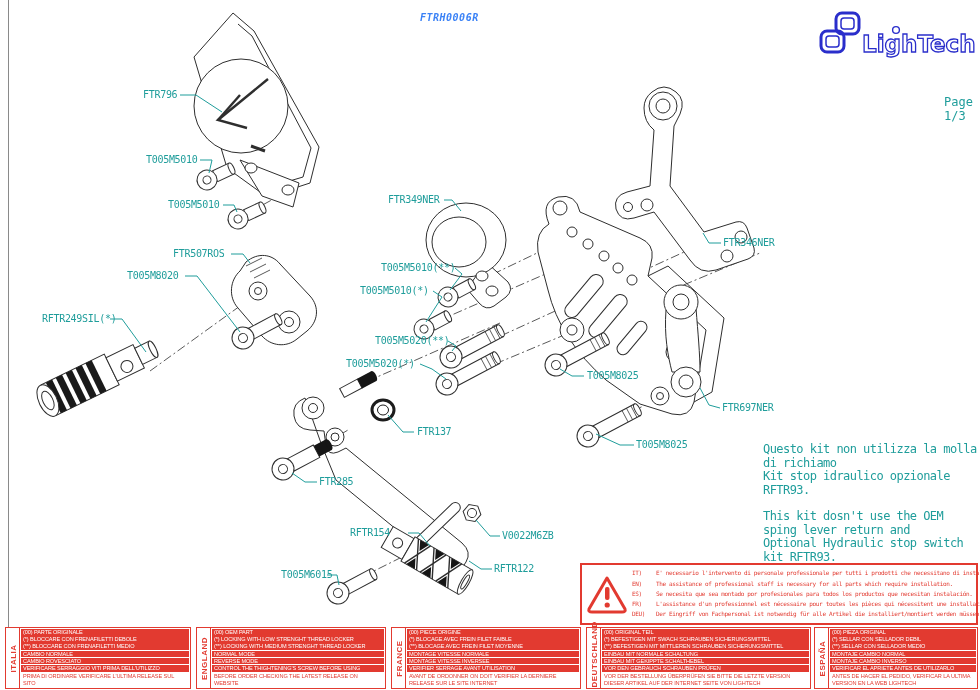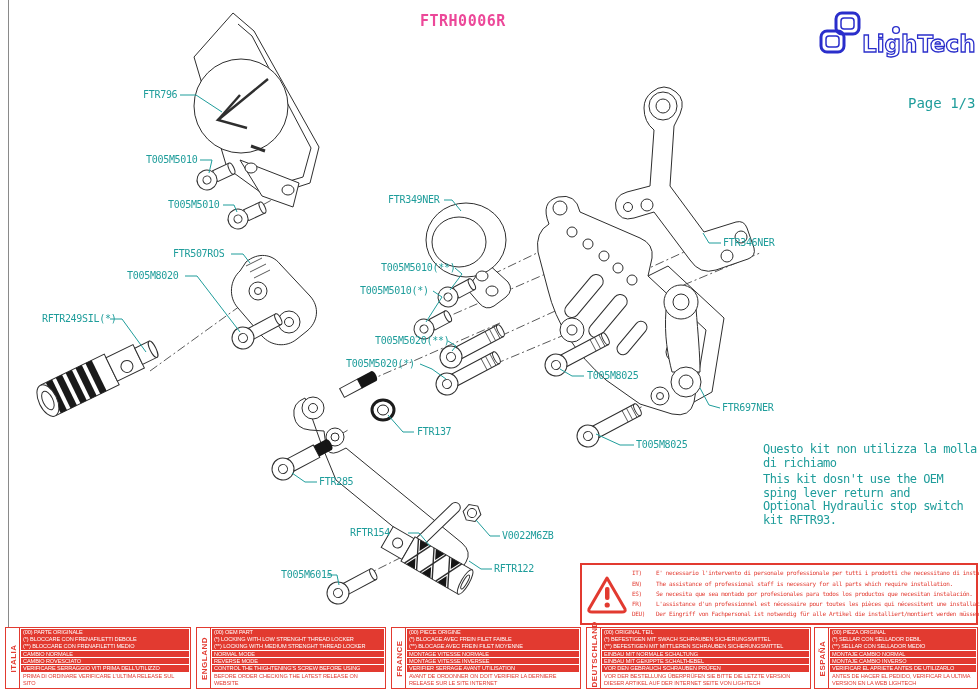--- a/index.html
+++ b/index.html
@@ -1,25 +1,25 @@
 <!DOCTYPE html>
 <html><head>
 <meta charset="utf-8">
 <style>
   html,body{margin:0;padding:0;background:#f6f6f6;}
   #page{position:relative;width:980px;height:690px;background:#ffffff;overflow:hidden;
         font-family:"DejaVu Sans Mono", monospace;}
   #frame-left{position:absolute;left:8px;top:0;width:1px;height:632px;background:#8a8a8a;}
-  #title{position:absolute;left:420px;top:12px;font-size:15px;font-weight:bold;color:#ec4899;letter-spacing:0.5px;}
-  #page-label{position:absolute;left:908px;top:95px;font-size:14px;color:#1f9d9b;}
+  #title{position:absolute;left:420px;top:12px;font-size:10px;font-weight:bold;color:#3b82f6;letter-spacing:0.5px;font-style:italic;}
+  #page-label{position:absolute;left:944px;top:95px;font-size:12px;color:#1f9d9b;}
   #logo{position:absolute;left:816px;top:8px;}
   #diagram{position:absolute;left:0;top:0;}
   .plabel{position:absolute;font-size:10px;color:#1f9d9b;white-space:nowrap;letter-spacing:-0.3px;}
   #notes{position:absolute;left:763px;top:443px;width:216px;color:#1f9d9b;font-size:12px;letter-spacing:-0.55px;line-height:13.5px;}
-  #notes .para2{margin-top:3px;}
+  #notes .para2{margin-top:13px;}
   #warning-box{position:absolute;left:580px;top:563px;width:394px;height:58px;border:2px solid #e23a30;display:flex;align-items:center;background:#fff;}
   #warning-tri{flex:0 0 50px;display:flex;justify-content:center;}
   #warning-rows{flex:1;padding-right:2px;}
   .wrow{display:flex;font-size:6px;letter-spacing:-0.35px;line-height:10.2px;color:#e23a30;white-space:nowrap;}
   .wcode{flex:0 0 24px;text-align:left;}
   .wtext{flex:1;overflow:hidden;}
   .legend{position:absolute;top:627px;height:60px;border:1px solid #e23a30;background:#fff;display:flex;font-family:"Liberation Sans",sans-serif;}
   .legend-country{flex:0 0 13px;position:relative;border-right:1px solid #e23a30;}
   .legend-country span{position:absolute;left:-22px;top:26px;width:58px;transform:rotate(-90deg);transform-origin:center;
       font-size:8px;font-weight:bold;color:#e23a30;text-align:center;letter-spacing:0.5px;white-space:nowrap;}
@@ -268,20 +268,21 @@
     <div class="plabel" style="left:417px;top:426px">FTR137</div>
     <div class="plabel" style="left:319px;top:476px">FTR285</div>
     <div class="plabel" style="left:350px;top:527px">RFTR154</div>
     <div class="plabel" style="left:502px;top:530px">V0022M6ZB</div>
     <div class="plabel" style="left:494px;top:563px">RFTR122</div>
     <div class="plabel" style="left:281px;top:569px">T005M6015</div>
   </div>
 
   <div id="notes">
     <div>Questo kit non utilizza la molla di richiamo</div>
+    <div>Kit stop idraulico opzionale RFTR93.</div>
     <div class="para2">This kit dosn't use the OEM sping lever return and</div>
     <div>Optional Hydraulic stop switch kit RFTR93.</div>
   </div>
 
   <div id="warning-box">
     <div id="warning-tri">
       <svg width="42" height="40" viewBox="0 0 42 40">
         <path d="M21,4 L39,35 Q40,38 36,38 L6,38 Q2,38 3,35 Z" fill="#fff" stroke="#e23a30" stroke-width="3" stroke-linejoin="round"></path>
         <rect x="19" y="13" width="4.5" height="13" rx="2" fill="#e23a30"></rect>
         <circle cx="21.2" cy="31" r="2.6" fill="#e23a30"></circle>

